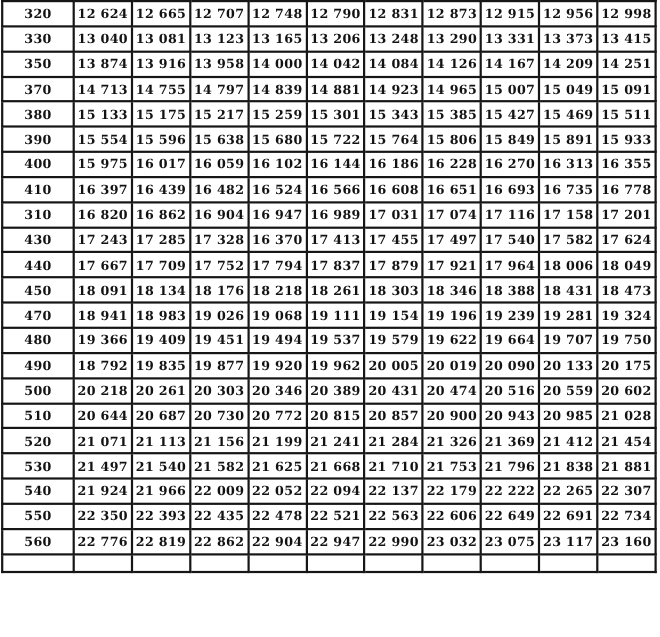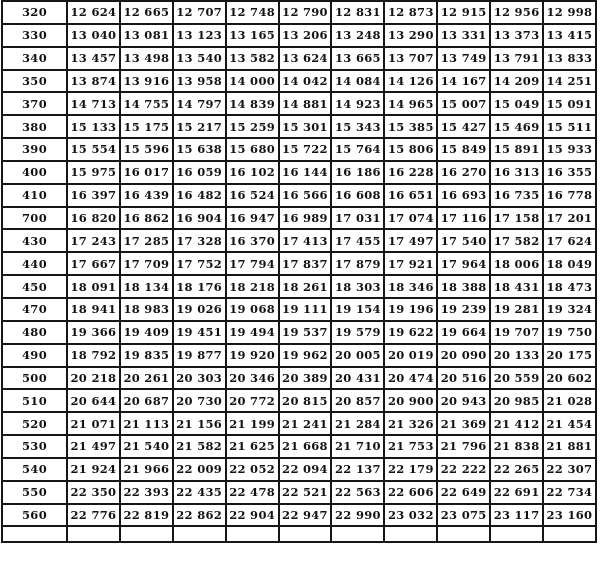--- a/index.html
+++ b/index.html
@@ -76,33 +76,20 @@
           <td>13 123</td>
           <td>13 165</td>
           <td>13 206</td>
           <td>13 248</td>
           <td>13 290</td>
           <td>13 331</td>
           <td>13 373</td>
           <td>13 415</td>
         </tr>
         <tr>
-          <td>340</td>
-          <td>13 457</td>
-          <td>13 498</td>
-          <td>13 540</td>
-          <td>13 582</td>
-          <td>13 624</td>
-          <td>13 665</td>
-          <td>13 707</td>
-          <td>13 749</td>
-          <td>13 791</td>
-          <td>13 833</td>
-        </tr>
-        <tr>
           <td>350</td>
           <td>13 874</td>
           <td>13 916</td>
           <td>13 958</td>
           <td>14 000</td>
           <td>14 042</td>
           <td>14 084</td>
           <td>14 126</td>
           <td>14 167</td>
           <td>14 209</td>
@@ -167,21 +154,21 @@
           <td>16 482</td>
           <td>16 524</td>
           <td>16 566</td>
           <td>16 608</td>
           <td>16 651</td>
           <td>16 693</td>
           <td>16 735</td>
           <td>16 778</td>
         </tr>
         <tr>
-          <td>700</td>
+          <td>310</td>
           <td>16 820</td>
           <td>16 862</td>
           <td>16 904</td>
           <td>16 947</td>
           <td>16 989</td>
           <td>17 031</td>
           <td>17 074</td>
           <td>17 116</td>
           <td>17 158</td>
           <td>17 201</td>

